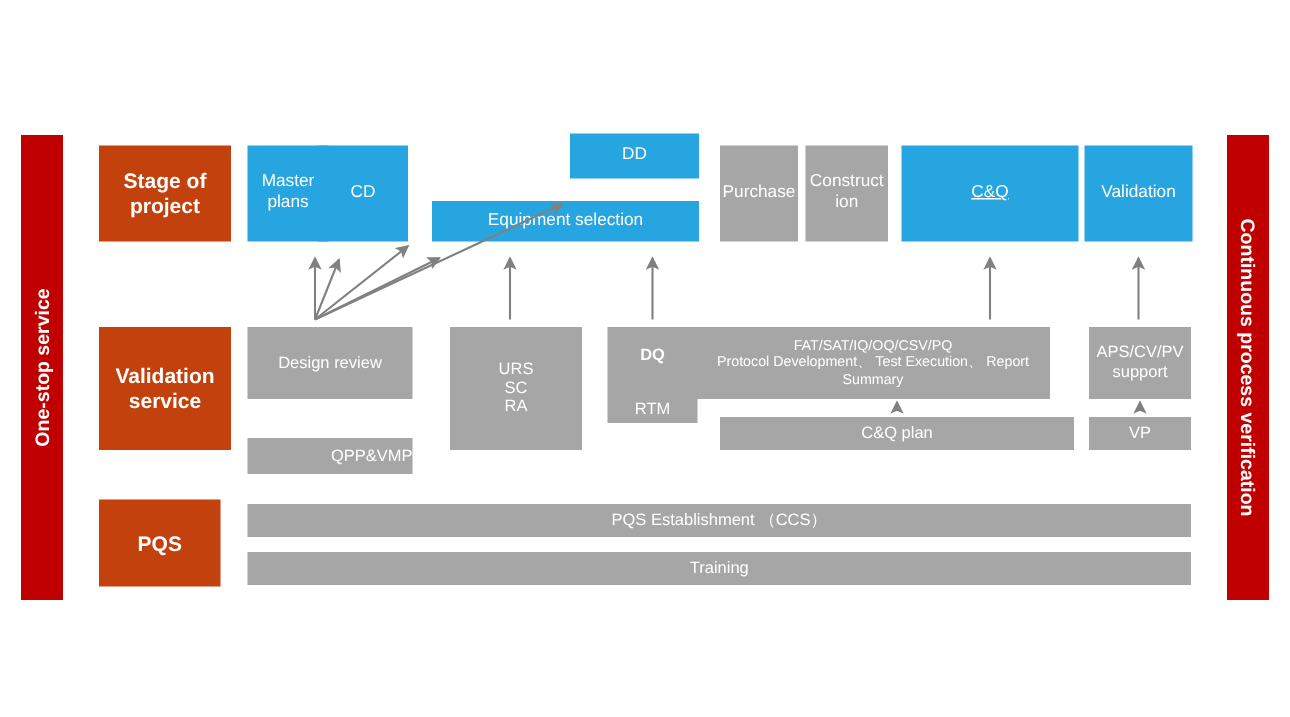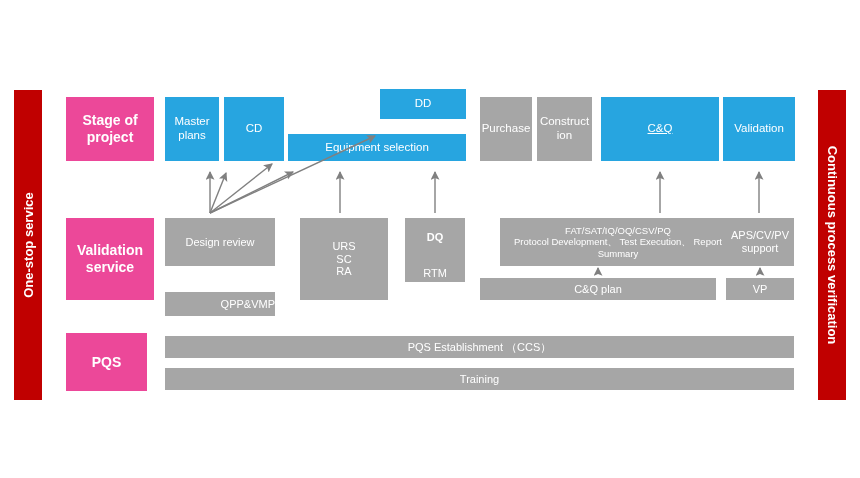--- a/index.html
+++ b/index.html
@@ -22,21 +22,21 @@
     box-sizing: border-box;
     display: flex;
     align-items: center;
     justify-content: center;
     text-align: center;
     color: #ffffff;
     line-height: 1.18;
     white-space: pre-line;
   }
   .red {
-    background: #ec4899;
+    background: #c2410c;
   }
   .blue {
     background: #27a5e0;
   }
   .grey {
     background: #a6a6a6;
   }
   .rail {
     position: absolute;
     background: #c00000;
@@ -102,21 +102,21 @@
 service</span>
   </div>
   <div class="box red rowlabel" style="left:66px; top:333px; width:81px; height:58px;">
     <span>PQS</span>
   </div>
 
   <div class="box blue stage-txt" style="left:165px; top:97px; width:54px; height:64px;">
     <span>Master
 plans</span>
   </div>
-  <div class="box blue stage-txt" style="left:224px; top:97px; width:60px; height:64px;">
+  <div class="box blue stage-txt" style="left:212px; top:97px; width:60px; height:64px;">
     <span>CD</span>
   </div>
   <div class="box blue stage-txt" style="left:380px; top:89px; width:86px; height:30px;">
     <span>DD</span>
   </div>
   <div class="box blue stage-txt" style="left:288px; top:134px; width:178px; height:27px;">
     <span>Equipment selection</span>
   </div>
   <div class="box grey stage-txt" style="left:480px; top:97px; width:52px; height:64px;">
     <span>Purchase</span>
@@ -140,21 +140,21 @@
   </div>
   <div class="box grey svc-txt" style="left:300px; top:218px; width:88px; height:82px;">
     <span>URS
 SC
 RA</span>
   </div>
   <div class="box grey svc-txt" style="left:405px; top:218px; width:60px; height:64px; justify-content:center; align-items:flex-start;">
     <span style="position:absolute; top:13px; left:0; right:0; font-weight:bold;">DQ</span>
     <span style="position:absolute; top:49px; left:0; right:0;">RTM</span>
   </div>
-  <div class="box grey svc-txt" style="left:500px; top:218px; width:236px; height:48px; font-size:9.5px;">
+  <div class="box grey svc-txt" style="left:464px; top:218px; width:236px; height:48px; font-size:9.5px;">
     <span>FAT/SAT/IQ/OQ/CSV/PQ
 Protocol Development、 Test Execution、 Report
 Summary</span>
   </div>
   <div class="box grey svc-txt" style="left:480px; top:278px; width:236px; height:22px;">
     <span>C&amp;Q plan</span>
   </div>
   <div class="box grey svc-txt" style="left:726px; top:218px; width:68px; height:48px;">
     <span>APS/CV/PV
 support</span>

